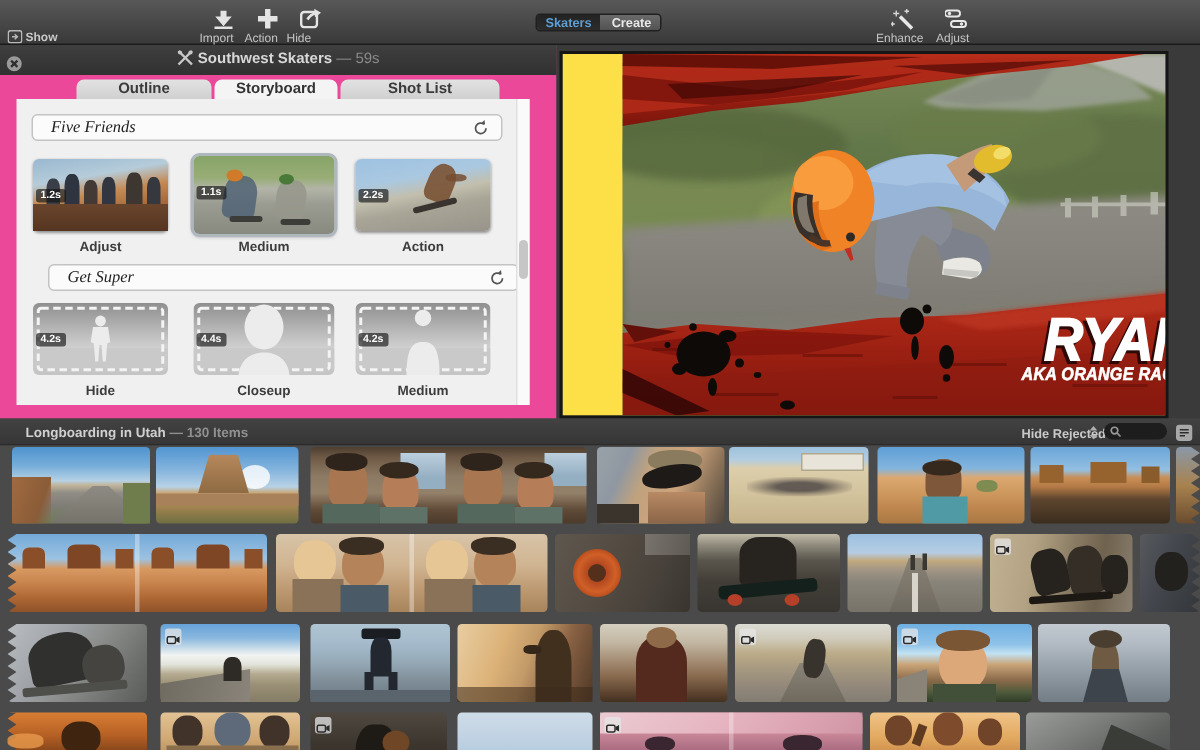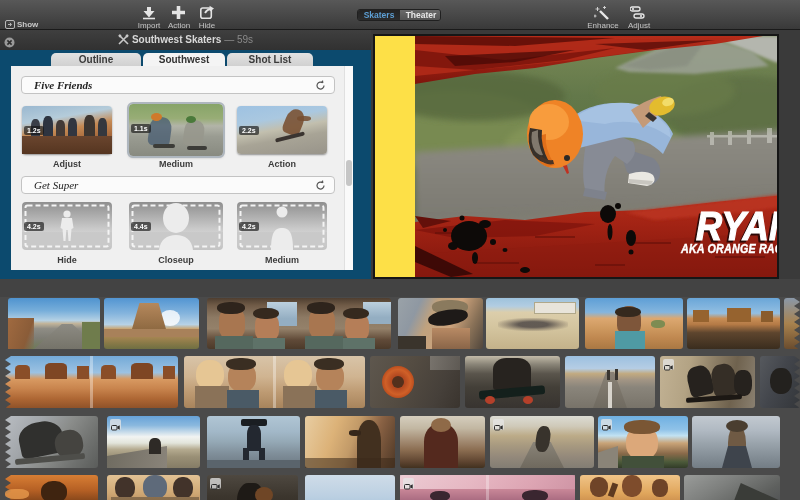--- a/index.html
+++ b/index.html
@@ -6,24 +6,24 @@
   html,body { width:800px; height:500px; overflow:hidden; background:#434343;
     font-family:"Liberation Sans", sans-serif; }
   .abs { position:absolute; }
   #stage { position:relative; width:800px; height:500px; }
 
   
   #toolbar { left:0; top:0; width:800px; height:30px;
     background:linear-gradient(#585858, #393939);
     border-bottom:1px solid #1a1a1a; }
   .tbtxt { color:#c9c9c9; font-size:9px; }
-  .tblbl { color:#c4c4c4; font-size:9px; text-align:center; }
+  .tblbl { color:#c4c4c4; font-size:9px; text-align:left; }
 
   
-  #lpane { left:0; top:30px; width:371px; height:249px; background:#0c4a6e; }
+  #lpane { left:0; top:30px; width:371px; height:249px; background:#ec4899; }
   #lhead { left:0; top:0; width:371px; height:20px;
     background:linear-gradient(#3f3f3f,#313131); color:#d8d8d8;
     font-size:10px; font-weight:bold; line-height:20px; text-align:center; }
   .tab { top:23px; height:14px; font-size:10px; font-weight:bold; color:#333;
     text-align:center; line-height:14px;
     border-radius:5px 5px 0 0; }
   .tab.off { background:linear-gradient(#e2e2e2,#cfcfcf); color:#3a3a3a; }
   .tab.on  { background:#f4f4f4; }
   #lcontent { left:11px; top:36px; width:342px; height:204px; background:#f0f0f0; }
 
@@ -76,21 +76,21 @@
 
     <svg class="abs" style="left:200px;top:5px" width="15" height="14" viewBox="0 0 15 14">
       <rect x="0.8" y="3" width="10.5" height="10.2" rx="2" fill="none" stroke="#e4e4e4" stroke-width="1.6"></rect>
       <path d="M5 8 Q7 4.5 10.5 4" stroke="#e4e4e4" stroke-width="1.8" fill="none"></path>
       <path d="M9.5 0.8L14 3.5L10 6.5z" fill="#e4e4e4"></path>
     </svg>
     <span class="abs tblbl" style="left:191px;top:21px;width:32px;font-size:8px;">Hide</span>
 
     <div class="abs" style="left:357px;top:9px;width:84px;height:12px;border-radius:3px;overflow:hidden;border:1px solid #202020;">
       <div class="abs" style="left:0;top:0;width:42px;height:12px;background:linear-gradient(#232323,#2e2e2e);color:#5d9fd4;font-size:8.5px;font-weight:bold;text-align:center;line-height:11px;">Skaters</div>
-      <div class="abs" style="left:42px;top:0;width:42px;height:12px;background:linear-gradient(#6a6a6a,#4e4e4e);color:#e8e8e8;font-size:8.5px;font-weight:bold;text-align:center;line-height:11px;">Theater</div>
+      <div class="abs" style="left:42px;top:0;width:42px;height:12px;background:linear-gradient(#6a6a6a,#4e4e4e);color:#e8e8e8;font-size:8.5px;font-weight:bold;text-align:center;line-height:11px;">Create</div>
     </div>
 
     <svg class="abs" style="left:594px;top:6px" width="17" height="14" viewBox="0 0 17 14">
       <path d="M6 5l8 8" stroke="#e8e8e8" stroke-width="2.4"></path>
       <path d="M3.5 1v4M1.5 3h4M10.5 0v3M9 1.5h3M1 8.5v3M-0.5 10h3" stroke="#d8d8d8" stroke-width="0.9"></path>
     </svg>
     <span class="abs tblbl" style="left:584px;top:21px;width:38px;font-size:8px;">Enhance</span>
 
     <svg class="abs" style="left:630px;top:6px" width="16" height="13" viewBox="0 0 16 13">
       <rect x="0" y="1" width="10" height="4" rx="2" fill="none" stroke="#e8e8e8" stroke-width="1.3"></rect>
@@ -105,25 +105,25 @@
     <div id="lhead" class="abs"><svg style="vertical-align:-2px;margin-right:3px" width="11" height="11" viewBox="0 0 11 11">
           <path d="M1 1l9 9M10 1l-9 9" stroke="#c8c8c8" stroke-width="1.6"></path>
           <circle cx="2" cy="2" r="1.4" fill="#c8c8c8"></circle>
           <circle cx="9" cy="2" r="1.4" fill="#c8c8c8"></circle>
         </svg>Southwest Skaters <span style="color:#8a8a8a;font-weight:normal">— 59s</span></div>
     <svg class="abs" style="left:4px;top:7px" width="11" height="11" viewBox="0 0 11 11">
       <circle cx="5.5" cy="5.5" r="5" fill="#9a9a9a"></circle>
       <path d="M3.4 3.4l4.2 4.2M7.6 3.4L3.4 7.6" stroke="#2e2e2e" stroke-width="1.5"></path>
     </svg>
     <div class="abs tab off" style="left:51px; width:90px;">Outline</div>
-    <div class="abs tab on" style="left:143px; width:82px;">Southwest</div>
-    <div class="abs tab off" style="left:227px; width:86px;">Shot List</div>
+    <div class="abs tab on" style="left:143px; width:82px;">Storyboard</div>
+    <div class="abs tab off" style="left:227px; width:106px;">Shot List</div>
     <div id="lcontent" class="abs">
       <div class="abs secbar" style="top:10px;">
-          <span class="script" style="position:absolute;left:12px;top:2px;font-weight:bold;">Five Friends</span>
+          <span class="script" style="position:absolute;left:12px;top:2px;">Five Friends</span>
         <svg style="position:absolute;right:8px;top:3px" width="11" height="11" viewBox="0 0 11 11">
             <path d="M9 5.5a3.5 3.5 0 1 1-1.2-2.6" stroke="#555" stroke-width="1.2" fill="none"></path>
             <path d="M8 0l0.4 3-2.8-0.6z" fill="#555"></path>
           </svg>
       </div>
 
       <div class="abs thumb" style="left:11px;top:40px;width:90px;height:48px;background:linear-gradient(170deg,#9ab8d0 0%,#b5ccda 28%,#c58a54 48%,#a86a3c 68%,#8a5230 86%,#74452a 100%);box-shadow:0 1px 2px rgba(0,0,0,.4);">
         <div class="abs" style="left:9px;top:13px;width:9px;height:17px;background:#3a3e48;border-radius:40% 40% 0 0;"></div>
         <div class="abs" style="left:21px;top:10px;width:10px;height:20px;background:#2e3440;border-radius:40% 40% 0 0;"></div>
         <div class="abs" style="left:34px;top:14px;width:9px;height:16px;background:#433a36;border-radius:40% 40% 0 0;"></div>
@@ -145,21 +145,21 @@
       <div class="abs thumb" style="left:226px;top:40px;width:90px;height:48px;background:linear-gradient(170deg,#9ec2e2 0%,#aac8e0 30%,#c2bfae 48%,#a8a496 65%,#98948a 100%);box-shadow:0 1px 2px rgba(0,0,0,.4);">
         <div class="abs" style="left:48px;top:3px;width:18px;height:26px;background:rgba(122,82,52,.9);border-radius:45% 45% 25% 25%;transform:rotate(22deg);"></div>
         <div class="abs" style="left:60px;top:10px;width:14px;height:5px;background:rgba(118,78,48,.85);border-radius:40%;"></div>
         <div class="abs" style="left:38px;top:29px;width:30px;height:4px;background:#3a3430;border-radius:2px;transform:rotate(-14deg);"></div>
         <span class="badge">2.2s</span>
       </div>
       <span class="abs tlabel" style="left:26px;top:93px;width:60px;">Adjust</span>
       <span class="abs tlabel" style="left:135px;top:93px;width:60px;">Medium</span>
       <span class="abs tlabel" style="left:241px;top:93px;width:60px;">Action</span>
 
-      <div class="abs secbar" style="top:110px;">
+      <div class="abs secbar" style="top:110px;margin-left:11px;">
           <span class="script" style="position:absolute;left:12px;top:2px;">Get Super</span>
         <svg style="position:absolute;right:8px;top:3px" width="11" height="11" viewBox="0 0 11 11">
             <path d="M9 5.5a3.5 3.5 0 1 1-1.2-2.6" stroke="#555" stroke-width="1.2" fill="none"></path>
             <path d="M8 0l0.4 3-2.8-0.6z" fill="#555"></path>
           </svg>
       </div>
 
       <div class="abs thumb ph" style="left:11px;top:136px;width:90px;height:48px;">
         <svg width="90" height="48" viewBox="0 0 90 48">
           <defs>
@@ -337,20 +337,37 @@
 
         <g font-family="Liberation Sans, sans-serif" font-weight="bold" font-style="italic">
           <text x="279" y="206" font-size="40" textLength="99" lengthAdjust="spacingAndGlyphs" fill="#1a0505" opacity="0.85" stroke="#1a0505" stroke-width="1.2">RYAN</text>
           <text x="281" y="204" font-size="40" textLength="99" lengthAdjust="spacingAndGlyphs" fill="#ffffff" stroke="#ffffff" stroke-width="1.2">RYAN</text>
           <text x="266" y="217" font-size="12" letter-spacing="0.2" textLength="117" lengthAdjust="spacingAndGlyphs" fill="#ffffff" stroke="#ffffff" stroke-width="0.4">AKA ORANGE RACER</text>
         </g>
       </svg>
     </div>
   </div>
 
+  <div id="bhead" class="abs">
+    <span class="abs" style="left:17px;top:4px;color:#d0d0d0;font-size:9px;font-weight:bold;">Longboarding in Utah <span style="color:#909090">— 130 Items</span></span>
+    <span class="abs" style="left:681px;top:4.5px;color:#c9c9c9;font-size:8.5px;font-weight:bold;">Hide Rejected</span>
+    <svg class="abs" style="left:726px;top:5px" width="6" height="9" viewBox="0 0 6 9">
+        <path d="M3 0L5.5 3h-5z" fill="#b0b0b0"></path>
+        <path d="M3 9L0.5 6h5z" fill="#b0b0b0"></path>
+      </svg>
+    <span class="abs" style="left:736px;top:3px;width:42px;height:11px;background:#1d1d1d;border-radius:6px;"></span>
+    <svg class="abs" style="left:740px;top:5px" width="8" height="8" viewBox="0 0 8 8">
+        <circle cx="3" cy="3" r="2.2" fill="none" stroke="#9a9a9a" stroke-width="1.1"></circle>
+        <path d="M4.8 4.8L7 7" stroke="#9a9a9a" stroke-width="1.1"></path>
+      </svg>
+    <svg class="abs" style="left:784px;top:4px" width="11" height="11" viewBox="0 0 11 11">
+        <rect x="0" y="0" width="11" height="11" rx="2.5" fill="#a8a8a8"></rect>
+        <path d="M2.5 3.5h6M2.5 5.5h6M2.5 7.5h3.5" stroke="#2e2e2e" stroke-width="1.1"></path>
+      </svg>
+  </div>
 
   <div id="browser" class="abs">
 
     <div class="clip" style="left:8px;top:1px;width:92px;height:51px;background:linear-gradient(#4f93cf 0%,#77aeda 25%,#b5d1e4 44%,#c2b49a 50%,#8f8d85 60%,#7e7d75 78%,#6f7a58 100%);">
       <div class="abs" style="left:0;top:20px;width:26px;height:31px;background:linear-gradient(110deg,#a06a40,#8a5c38 70%,transparent);"></div>
       <div class="abs" style="left:26px;top:26px;width:66px;height:25px;background:linear-gradient(#8d8b83,#757369);clip-path:polygon(42% 0,58% 0,100% 100%,0 100%);"></div>
       <div class="abs" style="left:74px;top:24px;width:18px;height:27px;background:#6f7c4c;"></div>
     </div>
     <div class="clip" style="left:104px;top:1px;width:95px;height:51px;background:linear-gradient(#5295d2 0%,#84b4dd 30%,#b7d2e6 52%,#c9a878 60%,#b08a56 72%,#8a7a48 88%,#6f6f42 100%);">
       <div class="abs" style="left:56px;top:12px;width:20px;height:16px;background:#fff;border-radius:50%;opacity:.8;"></div>

